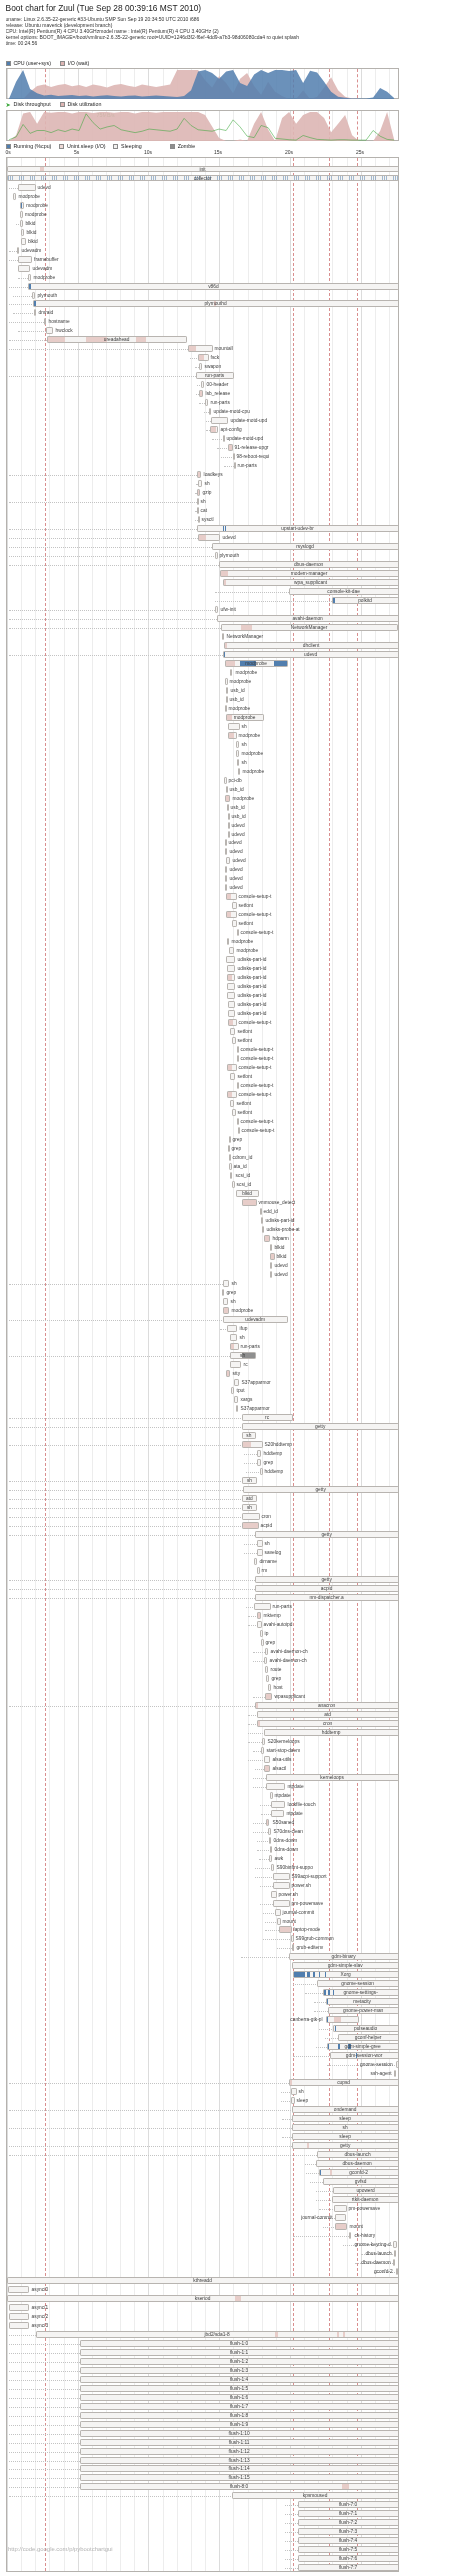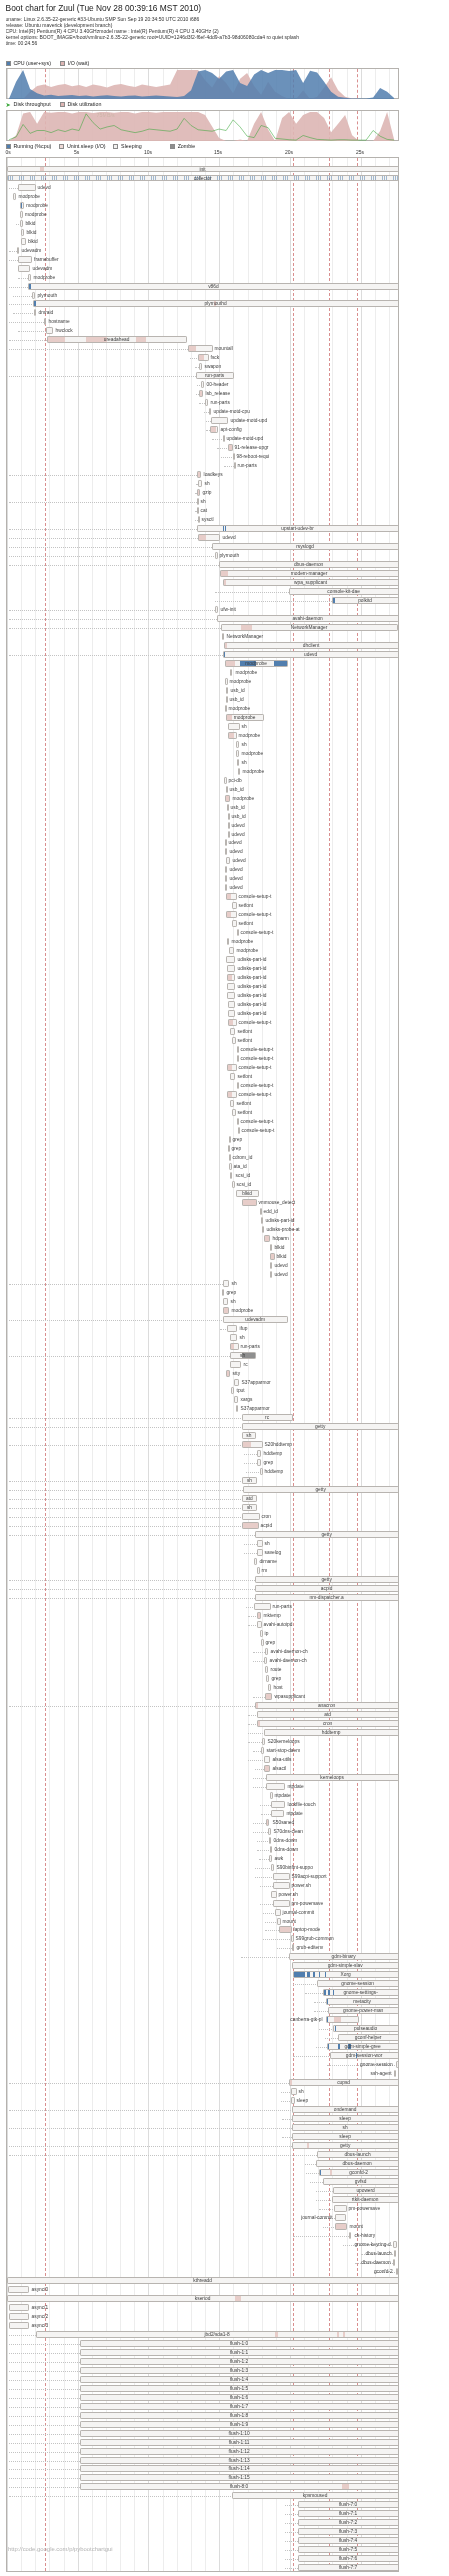--- a/index.html
+++ b/index.html
@@ -28,21 +28,21 @@
   .plab.c{text-align:center;}
   .plab.l{text-align:right;}
   .dot{position:absolute;top:4.5px;height:0;border-top:0.6px dotted #c3c3c3;}
   #watermark{left:7.9px;top:2546px;font-size:5.9px;color:#b3b3b3;}
   #disklabel{font-size:5.3px;color:#3aa73a;position:absolute;}
   svg{position:absolute;left:0;top:0;}
 </style>
 </head>
 <body>
 
-<div class="abs" id="title">Boot chart for Zuul (Tue Nov 28 00:39:16 MST 2010)</div>
+<div class="abs" id="title">Boot chart for Zuul (Tue Sep 28 00:39:16 MST 2010)</div>
 <div class="abs meta" style="top:15.7px">uname: Linux 2.6.35-22-generic #33-Ubuntu SMP Sun Sep 19 20:34:50 UTC 2010 i686</div>
 <div class="abs meta" style="top:22px">release: Ubuntu maverick (development branch)</div>
 <div class="abs meta" style="top:28px">CPU: Intel(R) Pentium(R) 4 CPU 3.40GHzmodel name : Intel(R) Pentium(R) 4 CPU 3.40GHz (2)</div>
 <div class="abs meta" style="top:34px">kernel options: BOOT_IMAGE=/boot/vmlinuz-2.6.35-22-generic root=UUID=1246d3f2-f6ef-4dd9-a7b3-98d06080cda4 ro quiet splash</div>
 <div class="abs meta" style="top:40px">time: 00:24.56</div>
 
 <div class="abs legend" style="top:60px">
   <span class="sw" id="sw-cpu" style="background: rgb(81, 126, 174);"></span>
   <span>CPU (user+sys)</span>
   <span style="width:3.4px"></span>

